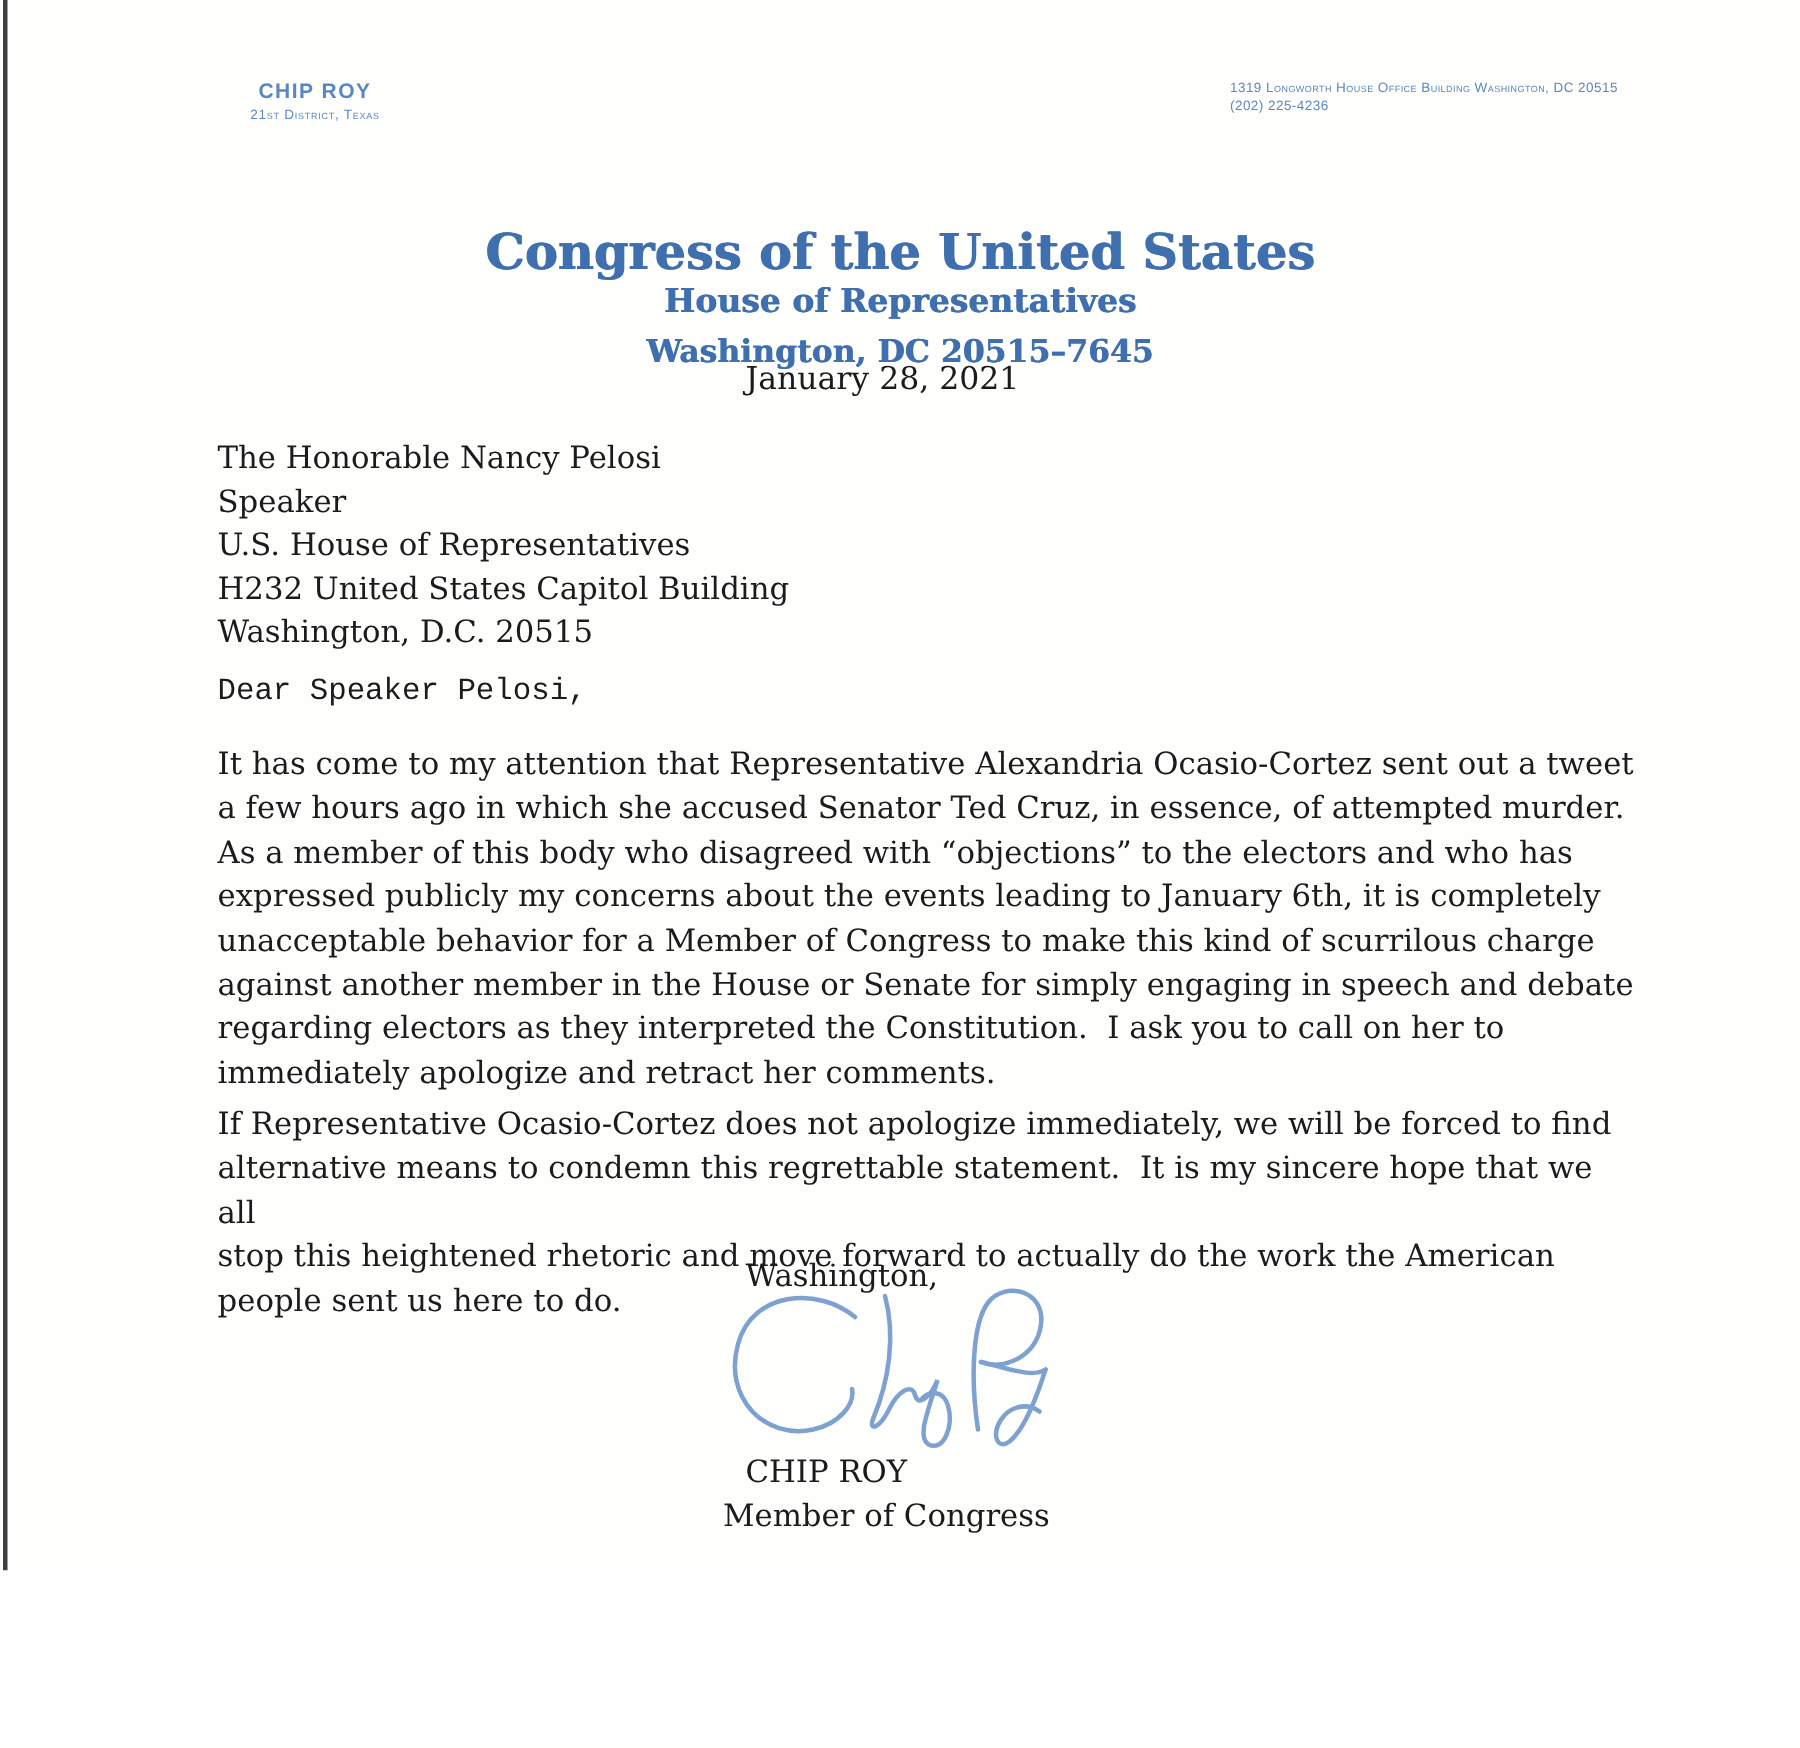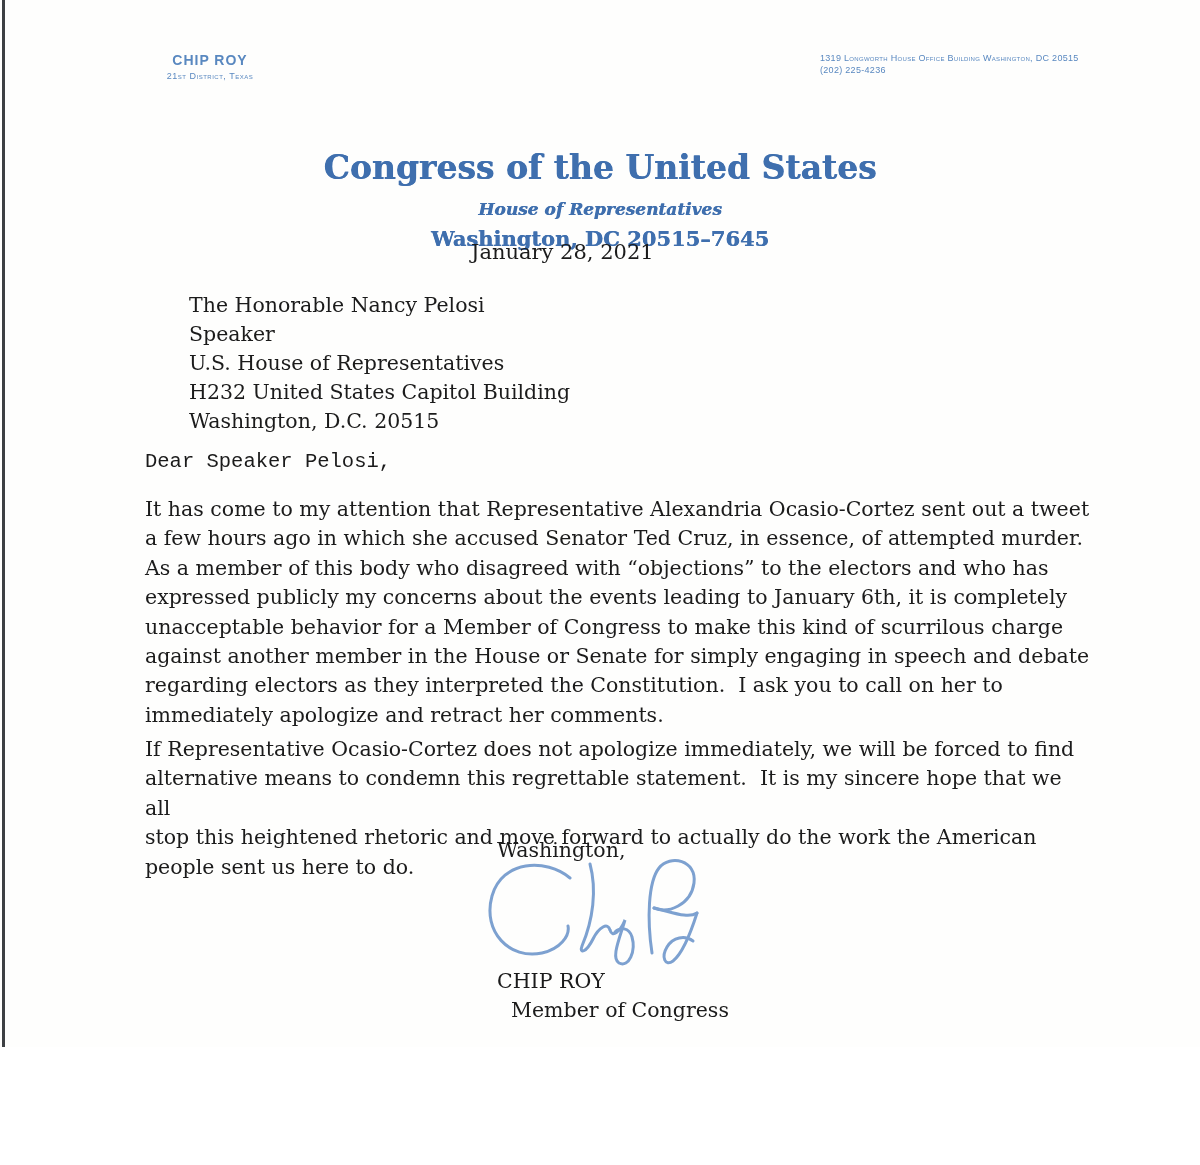--- a/index.html
+++ b/index.html
@@ -48,44 +48,43 @@
     color: #3f6fae;
     font-weight: bold;
   }
   .lh-title {
     font-size: 33px;
     letter-spacing: 0px;
     text-shadow: 0.6px 0 0 currentColor;
     margin-top: 44px;
   }
   .lh-subtitle {
-    font-size: 17px;
-    margin-top: 12px;
+    font-size: 22px;
+    margin-top: 1px;
     text-shadow: 0.5px 0 0 currentColor;
-    font-style: italic;
   }
   .lh-city {
     font-size: 21px;
     margin-top: 7px;
     text-shadow: 0.4px 0 0 currentColor;
   }
   
-  .date { position: absolute; left: 471px; top: 240px; font-size: 21px; }
+  .date { position: absolute; left: 497px; top: 240px; font-size: 21px; }
   .recipient {
     position: absolute; left: 145px; top: 291px;
-    font-size: 20.5px; line-height: 29px; white-space: pre-wrap; margin-left: 44px;
+    font-size: 20.5px; line-height: 29px; white-space: pre-wrap;
   }
   .salutation { position: absolute; left: 145px; top: 450px; font-size: 20.5px; font-family: Liberation Mono, monospace; }
   .para { position: absolute; left: 145px; width: 945px; font-size: 20.5px; line-height: 29.4px; white-space: pre-wrap; }
   .para1 { top: 495px; }
   .para2 { top: 735px; }
   .closing { position: absolute; left: 497px; top: 838px; font-size: 20.5px; }
   .signature-svg { position: absolute; left: 482px; top: 856px; }
   .sig-name { position: absolute; left: 497px; top: 969px; font-size: 20.5px; }
-  .sig-title { position: absolute; left: 511px; top: 998px; font-size: 20.5px; }
+  .sig-title { position: absolute; left: 482px; top: 998px; font-size: 20.5px; }
   .cc-label { position: absolute; left: 145px; top: 1046px; font-size: 14px; text-decoration: underline; }
   .cc-block { position: absolute; left: 218px; top: 1046px; font-size: 20.5px; line-height: 29px; white-space: pre-wrap; }
 </style>
 </head>
 <body>
 
 <div class="page">
 
   <div class="scan-edge"></div>
 

